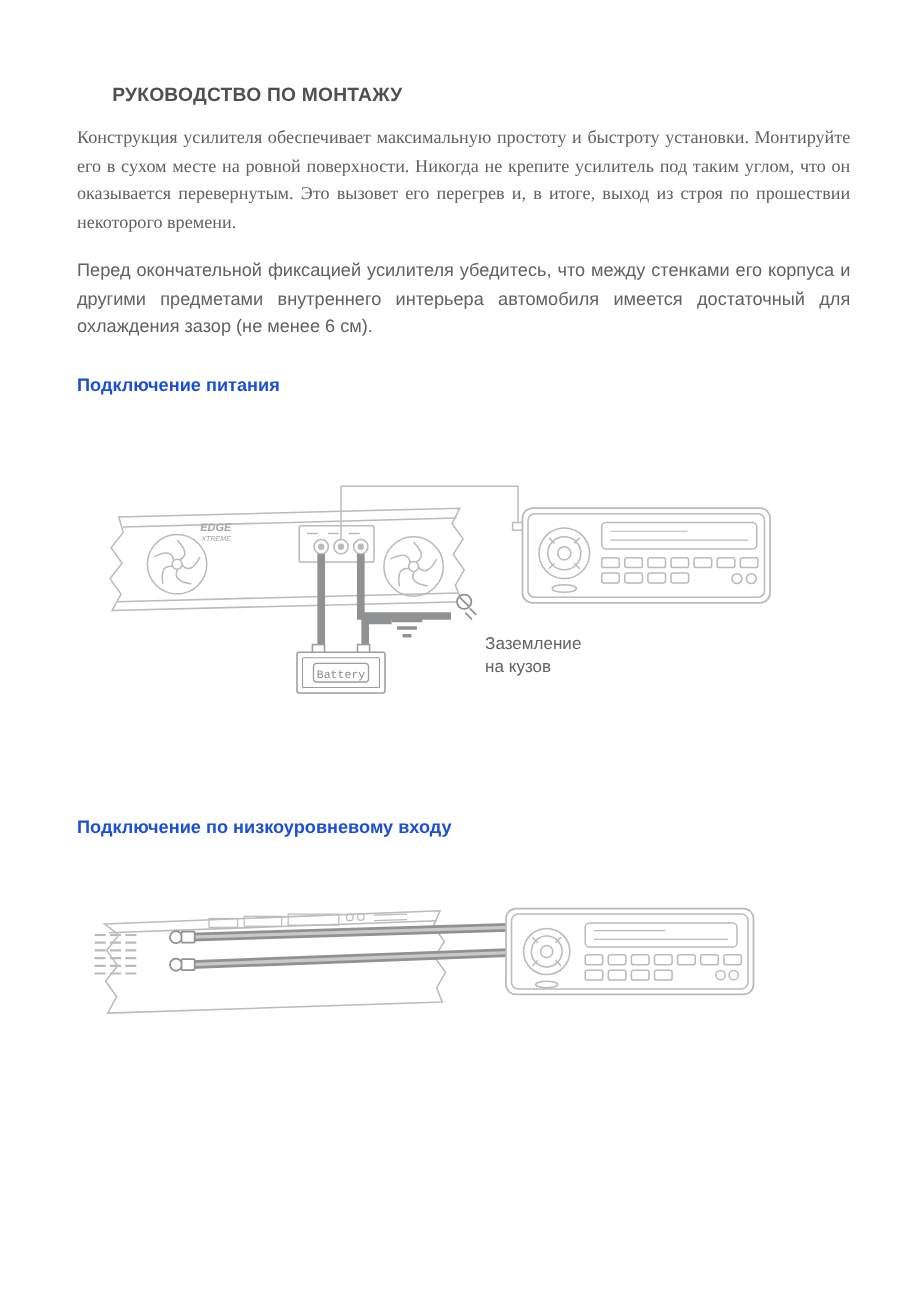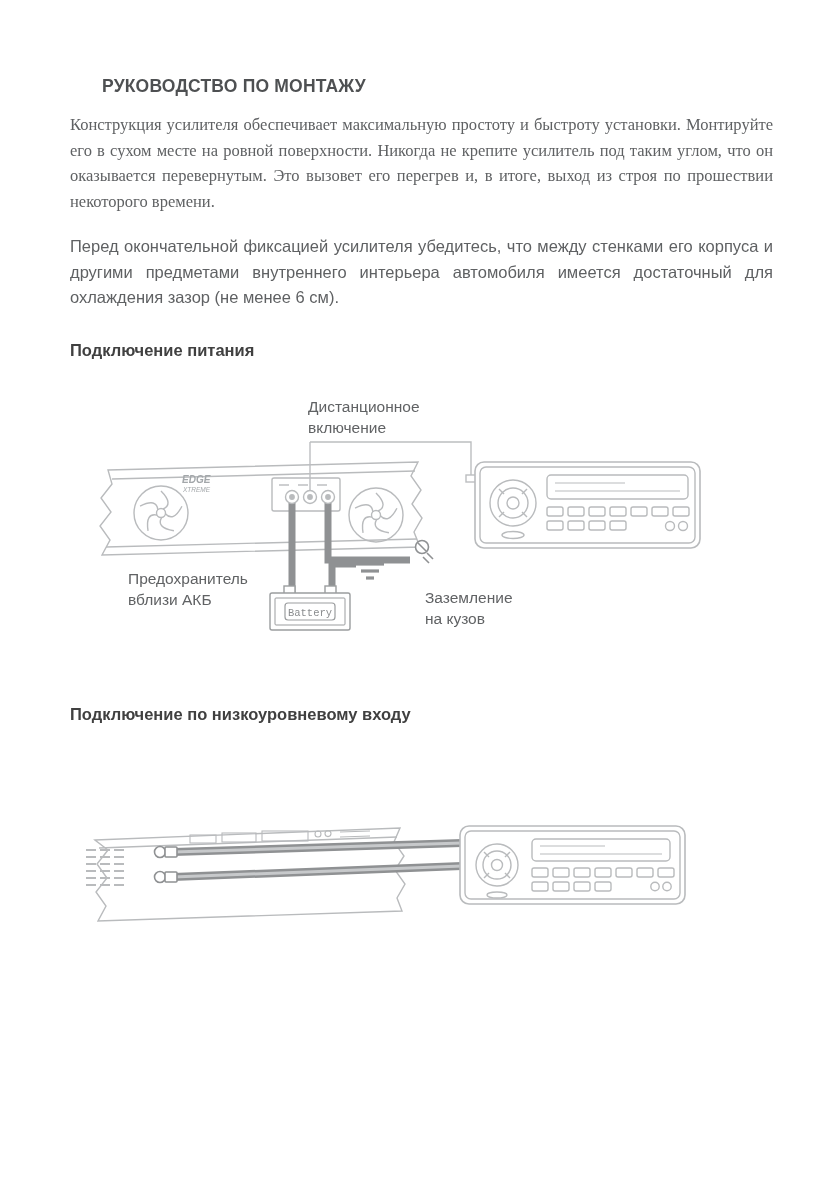--- a/index.html
+++ b/index.html
@@ -3,30 +3,30 @@
 <meta charset="utf-8">
 <style>
   * { margin:0; padding:0; box-sizing:border-box; }
   html,body { background:#ffffff; }
   body { font-family:"Liberation Sans", sans-serif; }
   .page { position:relative; width:839px; height:1191px; background:#ffffff; overflow:hidden; }
   .title { position:absolute; left:70px; top:76px; font-size:17.5px; font-weight:bold; color:#4e5052; letter-spacing:.2px;margin-left:32px; }
   .para { position:absolute; left:70px; width:703px; font-size:16.5px; line-height:25.6px; color:#5f6163; text-align:justify; }
   .p1 { top:112px;font-family:Liberation Serif, serif; }
   .p2 { top:234px; }
-  .heading { position:absolute; left:70px; font-size:16.5px; font-weight:bold; color:#404040; }
+  .heading { position:absolute; left:70px; font-size:16.5px; font-weight:bold; color:#1d4ed8; }
   .h-power { top:341px; }
-  .h-lowlevel { top:705px; }
+  .h-lowlevel { top:743px; }
   .diagram { position:absolute; }
   .diagram-power { left:70px; top:390px; width:700px; height:275px; }
   .diagram-lowlevel { left:70px; top:812px; width:640px; height:125px; }
   .dlabel { position:absolute; font-size:15.5px; line-height:21px; color:#606264; white-space:pre-line; }
   .remote-label { left:238px; top:6px; }
   .fuse-label { left:58px; top:178px; }
-  .ground-label { left:355px; top:185px;margin-top:12px; }
+  .ground-label { left:371px; top:185px; }
   svg { display:block; position:absolute; left:0; top:0; }
 </style>
 </head>
 <body>
 
 <div class="page">
 
   <h1 class="title">РУКОВОДСТВО ПО МОНТАЖУ</h1>
 
   <p class="para p1">Конструкция усилителя обеспечивает максимальную простоту и быстроту установки. Монтируйте его в сухом месте на ровной поверхности. Никогда не крепите усилитель под таким углом, что он оказывается перевернутым. Это вызовет его перегрев и, в итоге, выход из строя по прошествии некоторого времени.</p>
@@ -139,24 +139,20 @@
           <rect x="498" y="131" width="16" height="9" rx="2"></rect>
           <rect x="519" y="131" width="16" height="9" rx="2"></rect>
           <rect x="540" y="131" width="16" height="9" rx="2"></rect>
           <circle cx="600" cy="136" r="4.5"></circle>
           <circle cx="613" cy="136" r="4.5"></circle>
         </g>
         <ellipse cx="443" cy="145" rx="11" ry="3.5"></ellipse>
       </g>
     </svg>
 
-    <div class="dlabel remote-label">Дистанционное
-включение</div>
-    <div class="dlabel fuse-label">Предохранитель
-вблизи АКБ</div>
     <div class="dlabel ground-label">Заземление
 на кузов</div>
   </div>
 
   <h2 class="heading h-lowlevel">Подключение по низкоуровневому входу</h2>
 
   <div class="diagram diagram-lowlevel">
     <svg width="640" height="125" viewBox="0 0 640 125">
 
       <g stroke="#b9bbbd" stroke-width="1.4" fill="none">

